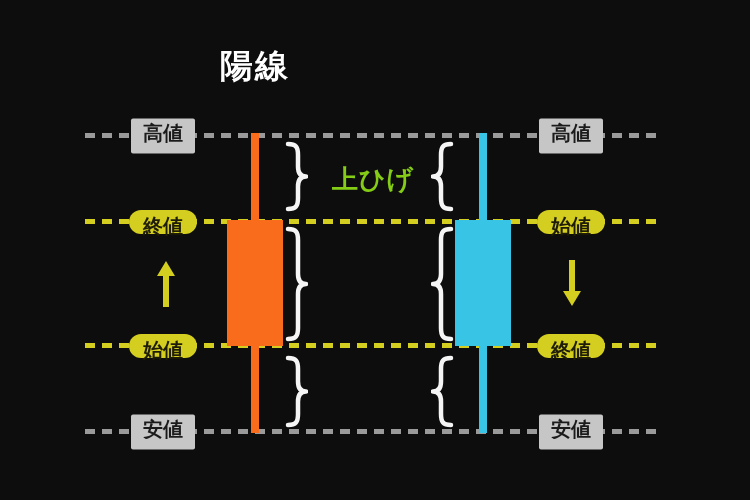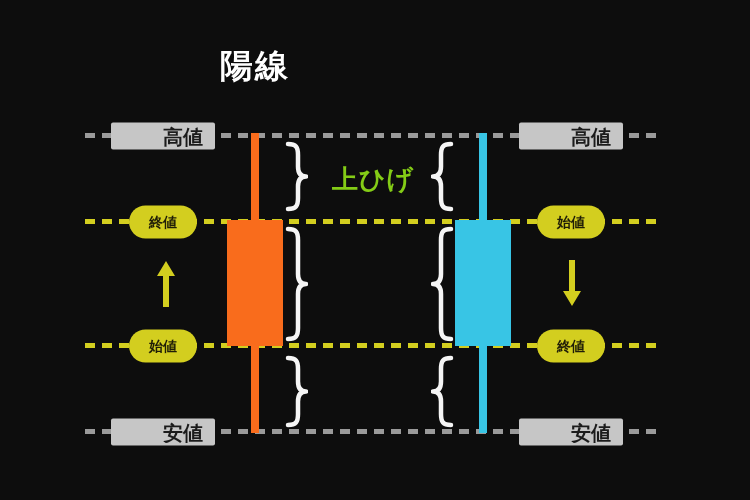--- a/index.html
+++ b/index.html
@@ -13,27 +13,27 @@
     transform:translate(-50%,-50%);white-space:nowrap;
   }
   .dash{height:5px;width:578px;left:85px;}
   .dash-gray{background:repeating-linear-gradient(90deg,#9a9a9a 0 10px,transparent 10px 17px);}
   .dash-yellow{background:repeating-linear-gradient(90deg,#d3ce1f 0 10px,transparent 10px 17px);}
   .wick{width:8px;background-clip:padding-box;}
   .body{width:56px;height:126px;top:220px;}
   .orange{background:#f96c1c;}
   .cyan{background:#38c5e5;}
   .tag{
-    width:64px;height:27px;line-height:29px;text-align:center;
+    width:64px;height:35px;line-height:29px;text-align:center;
     background:#c6c6c6;color:#1b1b1b;font-size:20px;font-weight:bold;
-    border-radius:2px;transform:translate(-50%,-50%);white-space:nowrap;padding-left:40px;
+    border-radius:2px;transform:translate(-50%,-50%);white-space:nowrap;
   }
   .pill{
-    width:68px;height:33px;line-height:33px;text-align:center;
-    background:#d3ce1f;color:#1f1d07;font-size:14px;font-weight:bold;
+    width:68px;height:24px;line-height:33px;text-align:center;
+    background:#d3ce1f;color:#1f1d07;font-size:20px;font-weight:bold;
     border-radius:17px;transform:translate(-50%,-50%);white-space:nowrap;
   }
   .seg-label{
     font-size:26px;font-weight:bold;color:#84cc16;letter-spacing:1px;
     transform:translate(-50%,-50%);white-space:nowrap;
   }
   .brace path{fill:none;stroke:#f5f5f5;stroke-width:4.5;stroke-linecap:round;stroke-linejoin:round;}
   .arrow{fill:#d3ce1f;}
 </style>
 </head>

